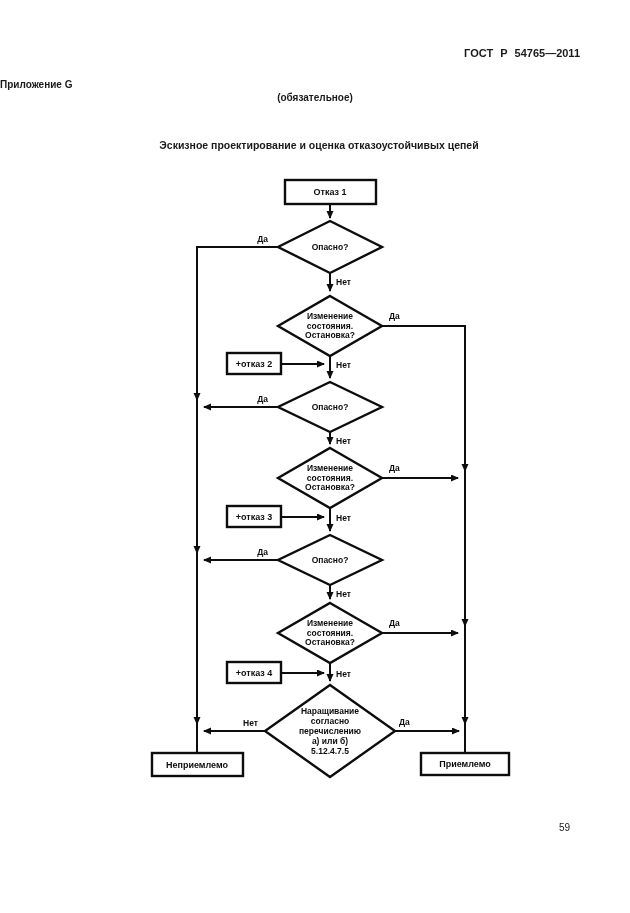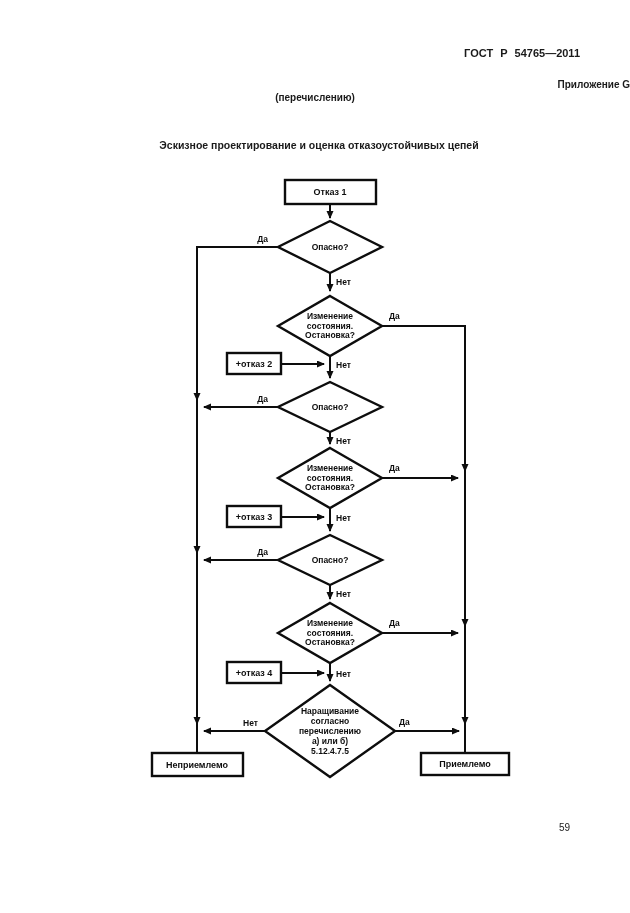--- a/index.html
+++ b/index.html
@@ -11,21 +11,21 @@
     color:#111;
     margin:0 auto;
     overflow:hidden;
   }
   .gost-header{
     position:absolute;top:47px;right:50px;
     font-size:11px;font-weight:bold;word-spacing:4px;color:#1a1a1a;
   }
   .appendix{
     position:absolute;top:79px;left:0;width:630px;
-    text-align:right;font-size:10px;font-weight:bold;color:#1a1a1a;
+    text-align:left;font-size:10px;font-weight:bold;color:#1a1a1a;
   }
   .appendix-sub{
     position:absolute;top:92px;left:0;width:630px;
     text-align:center;font-size:10px;font-weight:bold;color:#1a1a1a;
   }
   .fig-title{
     position:absolute;top:139px;left:4px;width:630px;
     text-align:center;font-size:10.5px;font-weight:bold;color:#1a1a1a;
   }
   .caption{
@@ -44,21 +44,21 @@
   .fc-s{text-anchor:start;}
   .fc-e{text-anchor:end;}
 </style>
 </head>
 <body>
 
 <div class="page">
 
   <div class="gost-header">ГОСТ Р 54765—2011</div>
   <div class="appendix">Приложение G</div>
-  <div class="appendix-sub">(перечислению)</div>
+  <div class="appendix-sub">(обязательное)</div>
   <div class="fig-title">Эскизное проектирование и оценка отказоустойчивых цепей</div>
 
   <svg class="flowchart" width="630" height="913" viewBox="0 0 630 913">
     <defs>
       <marker id="arw" markerUnits="userSpaceOnUse" markerWidth="10" markerHeight="10" refX="7" refY="3.5" orient="auto">
         <path d="M0,0 L8,3.5 L0,7 Z" fill="#0d0d0d"></path>
       </marker>
     </defs>
 
     <g>

